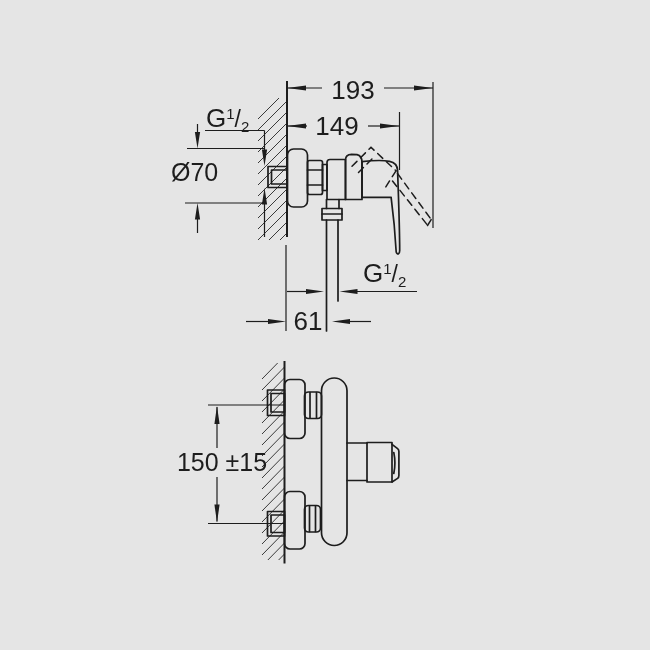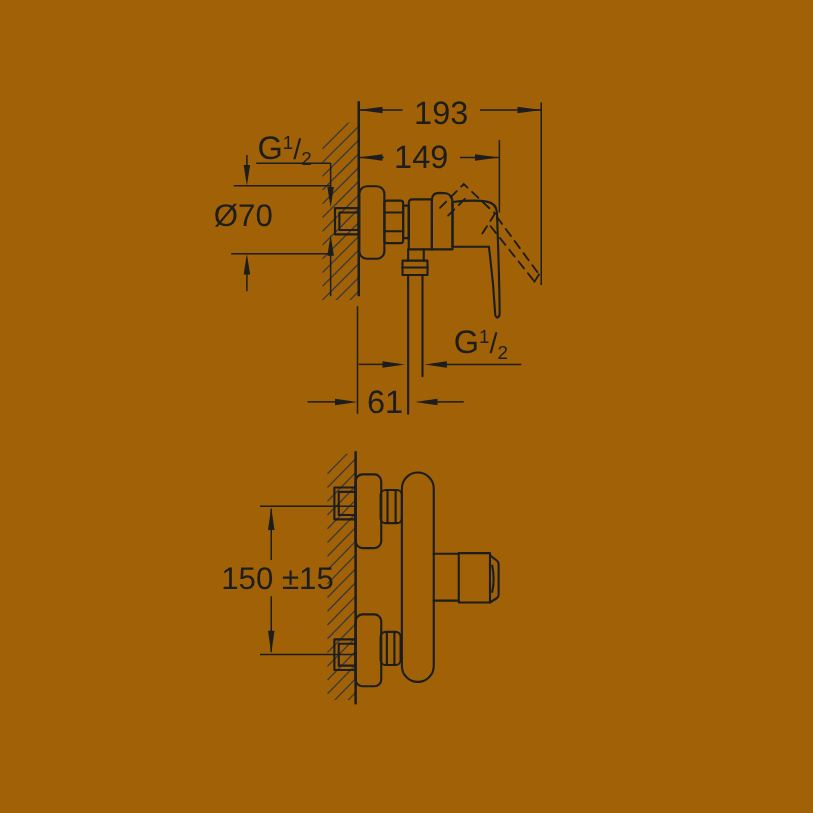--- a/index.html
+++ b/index.html
@@ -1,16 +1,16 @@
 <!DOCTYPE html>
 <html><head>
 <meta charset="utf-8">
 <style>
   html,body{margin:0;padding:0;background:#ffffff;}
-  #canvas{width:650px;height:650px;background:#a16207;position:relative;font-family:"Liberation Sans","DejaVu Sans",sans-serif;}
+  #canvas{width:650px;height:650px;background:#e5e5e5;position:relative;font-family:"Liberation Sans","DejaVu Sans",sans-serif;}
   svg{display:block;}
   .outline{fill:none;stroke:#1d1d1d;stroke-width:1.7;stroke-linejoin:round;stroke-linecap:round;}
   .thin{fill:none;stroke:#1d1d1d;stroke-width:1.2;stroke-linecap:butt;}
   .hatch{stroke:#3a3a3a;stroke-width:1;}
   .wall{fill:none;stroke:#1d1d1d;stroke-width:2;}
   .dashed{fill:none;stroke:#1d1d1d;stroke-width:1.5;stroke-dasharray:7 5;stroke-linecap:round;}
   .arrow{fill:#1d1d1d;stroke:none;}
   .dim{font-size:26px;fill:#1d1d1d;}
   .dim-small{font-size:25px;fill:#1d1d1d;}
   .frac-num{font-size:15px;}

